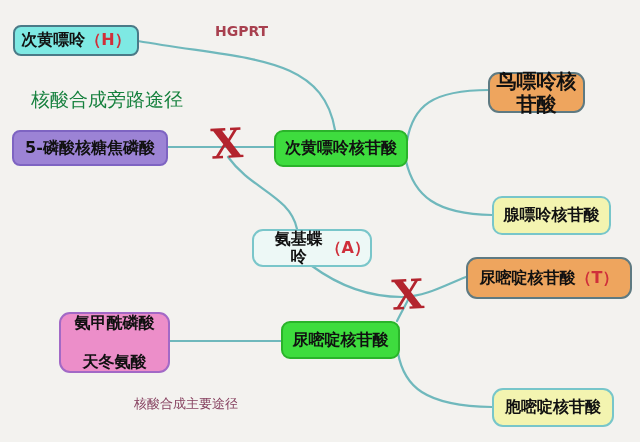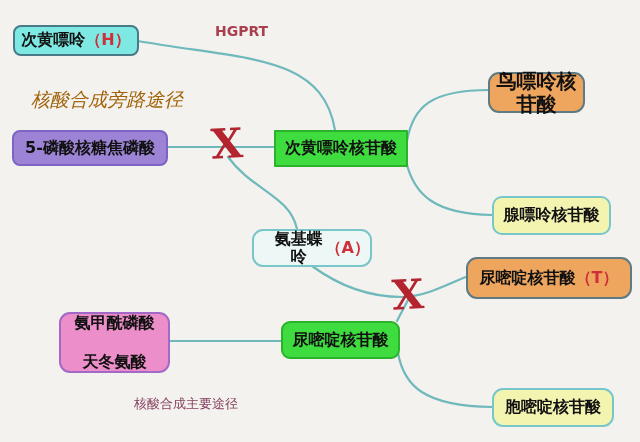--- a/index.html
+++ b/index.html
@@ -17,41 +17,41 @@
 
   .node{
     position:absolute;display:flex;align-items:center;justify-content:center;
     font-weight:700;color:#111;text-align:center;line-height:1.15;
     box-sizing:border-box;
   }
   .red{color:#cf2f3a;}
 
   .n-hypo{left:13px;top:25px;width:126px;height:31px;background:#7ee9e3;border:2px solid #4a7a87;border-radius:8px;font-size:16px;}
   .n-prpp{left:12px;top:130px;width:156px;height:36px;background:#9c83d5;border:2px solid #7e64c2;border-radius:8px;font-size:16px;}
-  .n-imp{left:274px;top:130px;width:134px;height:37px;background:#3edc3e;border:2px solid #2ab32a;border-radius:1px;font-size:16px;}
+  .n-imp{left:274px;top:130px;width:134px;height:37px;background:#3edc3e;border:2px solid #2ab32a;border-radius:9px;font-size:16px;}
   .n-gmp{left:488px;top:72px;width:97px;height:41px;background:#eea55e;border:2px solid #5e7a82;border-radius:11px;font-size:20px;}
   .n-amp{left:492px;top:196px;width:119px;height:39px;background:#f3f4b0;border:2px solid #77c6ca;border-radius:10px;font-size:16px;}
   .n-amino{left:252px;top:229px;width:120px;height:38px;background:#edf8f6;border:2px solid #79c6ca;border-radius:11px;font-size:16px;padding-left:18px;}
   .n-tmp{left:466px;top:257px;width:166px;height:42px;background:#eea55e;border:2px solid #5e7a82;border-radius:11px;font-size:16px;}
   .n-prec{left:59px;top:312px;width:111px;height:61px;background:#ec8ec9;border:2px solid #a269c6;border-radius:11px;font-size:16px;flex-direction:column;gap:20px;}
   .n-ump{left:281px;top:321px;width:119px;height:38px;background:#3edc3e;border:2px solid #2ab32a;border-radius:9px;font-size:16px;align-items:center;}
   .n-cmp{left:492px;top:388px;width:122px;height:39px;background:#f3f4b0;border:2px solid #77c6ca;border-radius:11px;font-size:16px;}
 
   .xmark{
     position:absolute;width:44px;height:48px;
     font-family:"DejaVu Serif","Liberation Serif",serif;
     font-weight:700;font-size:41px;line-height:46px;color:#b3242e;
     text-align:center;transform:rotate(-3deg);
   }
   .x1{left:205px;top:121px;}
   .x2{left:386px;top:272px;}
 
   .flabel{position:absolute;white-space:nowrap;}
   .hgprt{left:215px;top:23px;font-size:14px;font-weight:600;color:#a8404f;}
-  .salvage{left:31px;top:87px;font-size:19px;font-weight:500;color:#a16207;font-style:italic;}
+  .salvage{left:31px;top:87px;font-size:19px;font-weight:500;color:#15803d;}
   .main{left:134px;top:395px;font-size:13px;font-weight:500;color:#86405f;}
 </style>
 </head>
 <body>
 
 <div class="canvas">
 
   <svg class="wires" viewBox="0 0 640 442" xmlns="http://www.w3.org/2000/svg">
     <path d="M 138 41 C 245 60, 322 54, 335 130"></path>
     <line x1="167" y1="147" x2="274" y2="147"></line>

